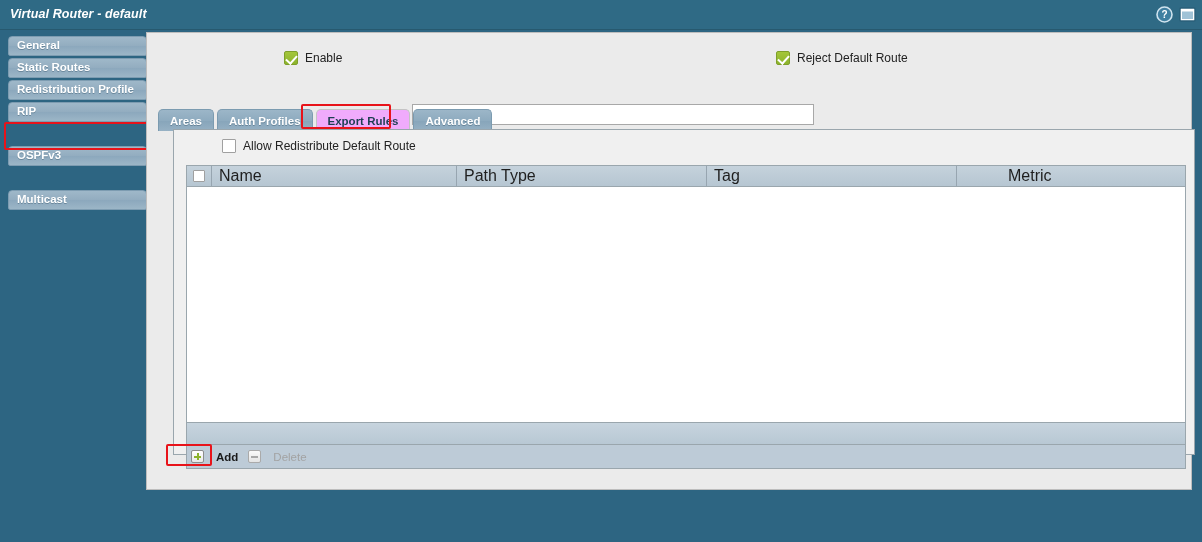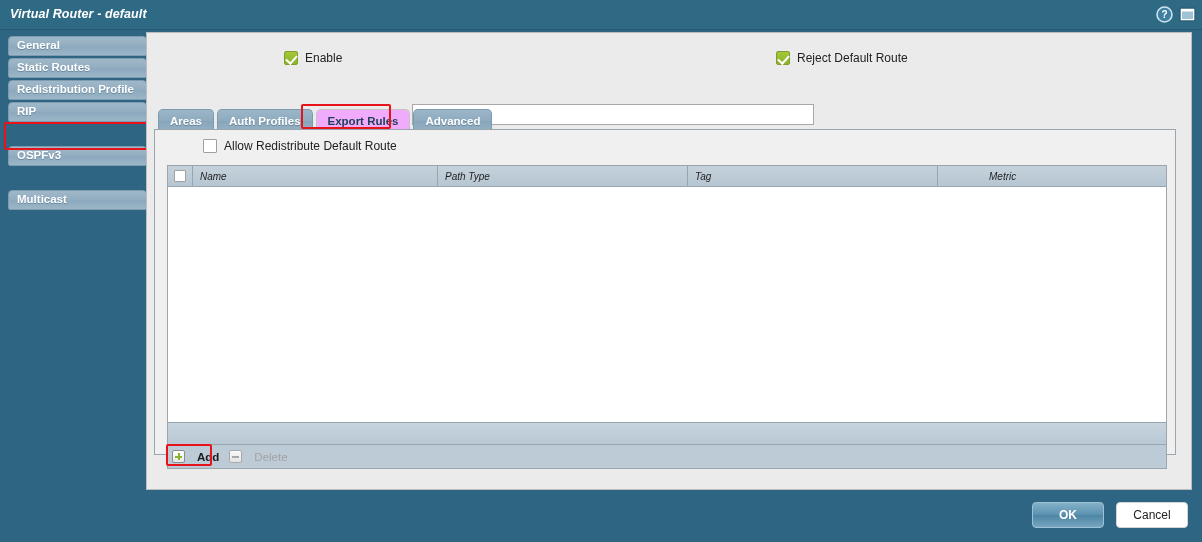--- a/index.html
+++ b/index.html
@@ -167,21 +167,21 @@
     border: 1px solid #c4c4c4;
     border-bottom: none;
     color: #1d3f52;
     text-shadow: none;
     margin-top: 23px;
   }
 
   
   #tabbody {
     position: absolute;
-    left: 7px; top: 96px;
+    left: 26px; top: 96px;
     width: 1022px; height: 326px;
     background: #f0f0f0;
     border: 1px solid #9aa6ad;
   }
 
   
   #table {
     position: absolute;
     left: 12px; top: 35px;
     width: 1000px; height: 280px;
@@ -191,26 +191,25 @@
   }
   #thead {
     position: absolute; left: 0; top: 0;
     width: 1000px; height: 21px;
     background: linear-gradient(to bottom, #c5d2dc 0%, #b6c6d2 100%);
     border-bottom: 1px solid #9aa6ad;
   }
   .th {
     position: absolute; top: 0; height: 20px;
     display: flex; align-items: center;
-    font-size: 10px;
+    font-size: 16px;
     color: #1f1f1f;
     padding-left: 7px;
     border-right: 1px solid #97a5b0;
     white-space: nowrap;
-    font-style: italic;
   }
   .th:last-child { border-right: none; }
   #th-checkcell {
     position: absolute; left: 0; top: 0;
     width: 25px; height: 20px;
     display: flex; align-items: center; justify-content: center;
     border-right: 1px solid #97a5b0;
   }
   #th-checkcell .chk { width: 12px; height: 12px; }
   #tbody {
@@ -394,18 +393,14 @@
         </div>
       </div>
 
     </div>
   </div>
 
   <div class="nav-highlight" style="left:301px; top:104px; width:90px; height:25px;"></div>
 
   <div class="nav-highlight" style="left:166px; top:444px; width:46px; height:22px;"></div>
 
-  <div id="footer">
-    <div class="btn" id="ok-button">OK</div>
-    <div class="btn" id="cancel-button">Cancel</div>
-  </div>
 
 </div>
 
 </body></html>

